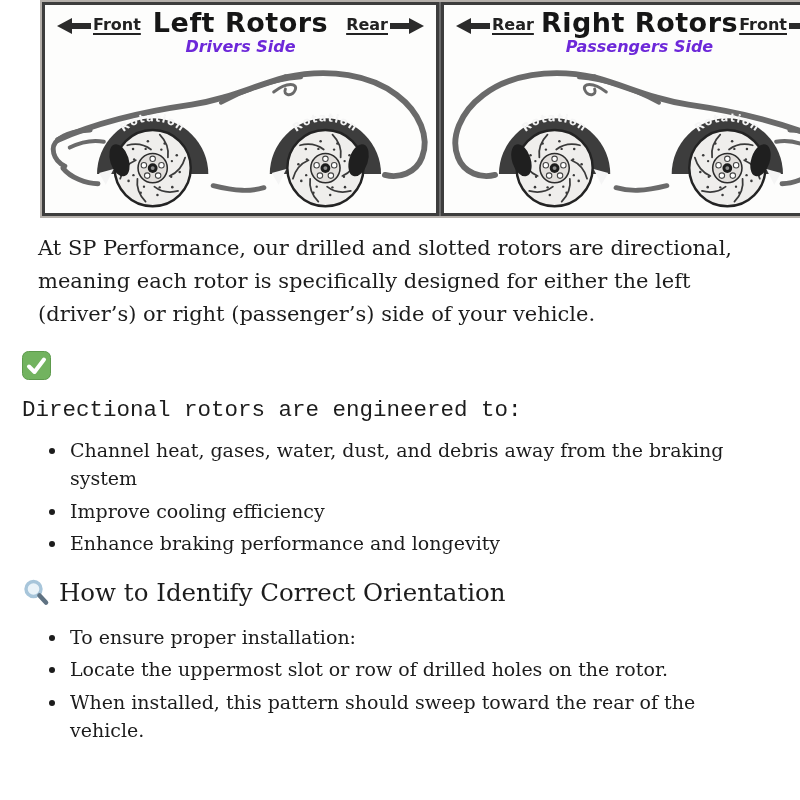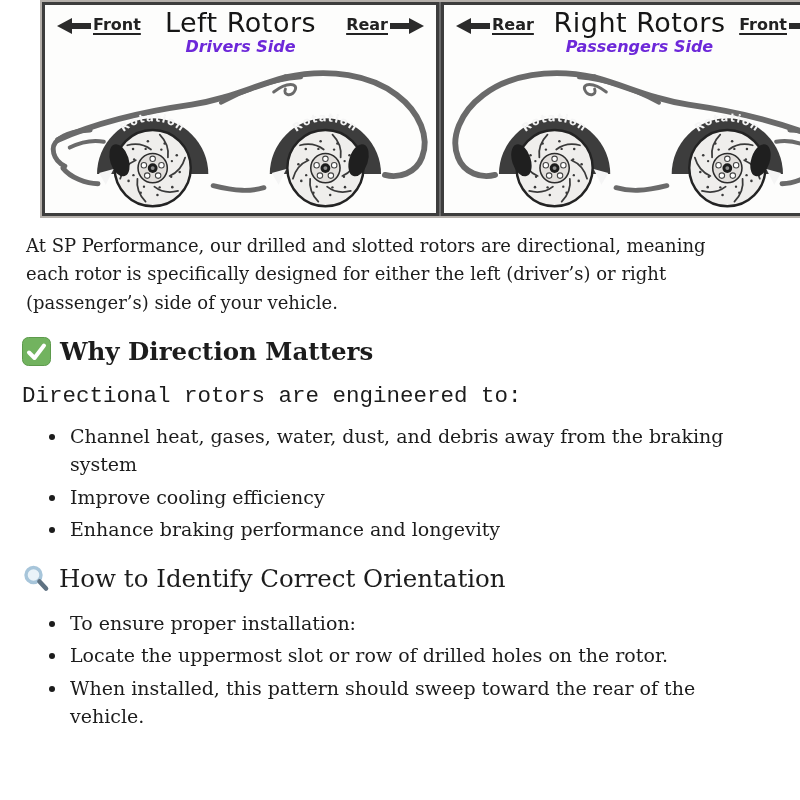--- a/index.html
+++ b/index.html
@@ -20,39 +20,39 @@
     border:3px solid #3d3d3d;
     position:relative;
     overflow:hidden;
   }
   .panel + .panel { margin-left:2px; }
   .panel-header { position:relative; height:52px; }
   .panel-titleblock {
     position:absolute; left:0; right:0; top:4px; text-align:center;
     font-family:"DejaVu Sans", sans-serif;
   }
-  .panel-title { font-size:27px; font-weight:normal; letter-spacing:.5px; line-height:1.05; color:#161616; }
+  .panel-title { font-size:27px; font-weight:bold; letter-spacing:.5px; line-height:1.05; color:#161616; }
   .panel-subtitle { font-size:16px; font-weight:bold; font-style:italic; color:#6d28d9; }
   .dir {
     position:absolute; top:9px;
     display:flex; align-items:center; gap:2px;
     font-family:"DejaVu Sans", sans-serif;
     font-size:16px; font-weight:bold; color:#222;
   }
   .dir-left  { left:12px; }
   .dir-right { right:12px; }
   .dir .dir-label { text-decoration:underline; text-underline-offset:3px; text-decoration-thickness:2px; }
   .dir svg { display:block; margin-top:4px; }
   .car-holder { position:absolute; left:0; right:0; bottom:0; top:46px; }
   .car-holder svg { width:100%; height:100%; display:block; }
 
   
   .content { padding:14px 52px 0 22px; }
   .content p.intro {
-    font-size:18px; line-height:1.57; margin:0 0 16px 4px;
+    font-size:21px; line-height:1.57; margin:0 0 16px 16px;
   }
   .sec-heading {
     display:flex; align-items:center; gap:9px;
     margin:20px 0 12px 0;
   }
   .sec-heading .h-text { font-size:24.5px; }
   .sec-heading.bold .h-text { font-weight:bold; }
   .sec-heading svg { flex:0 0 auto; display:block; }
   .lead { font-size:22.5px; line-height:1.5; margin:14px 0 6px 0;font-family:Liberation Mono, monospace; }
   ul.blist { margin:8px 0 6px 0; padding-left:46px; list-style:disc; }
@@ -293,21 +293,20 @@
 
 <div class="content">
 
   <p class="intro">At SP Performance, our drilled and slotted rotors are directional, meaning each rotor is specifically designed for either the left (driver’s) or right (passenger’s) side of your vehicle.</p>
 
   <div class="sec-heading bold">
     <svg width="29" height="29" viewBox="0 0 29 29">
       <rect x="0.5" y="0.5" width="28" height="28" rx="6" fill="#72b35f" stroke="#5d9a4c" stroke-width="1"></rect>
       <path d="M 7 15.5 L 12.5 21 L 22 8.5" fill="none" stroke="#ffffff" stroke-width="4" stroke-linecap="round" stroke-linejoin="round"></path>
     </svg>
-    <span class="h-text">Why Direction Matters</span>
   </div>
 
   <p class="lead">Directional rotors are engineered to:</p>
 
   <ul class="blist">
     <li>Channel heat, gases, water, dust, and debris away from the braking system</li>
     <li>Improve cooling efficiency</li>
     <li>Enhance braking performance and longevity</li>
   </ul>
 

